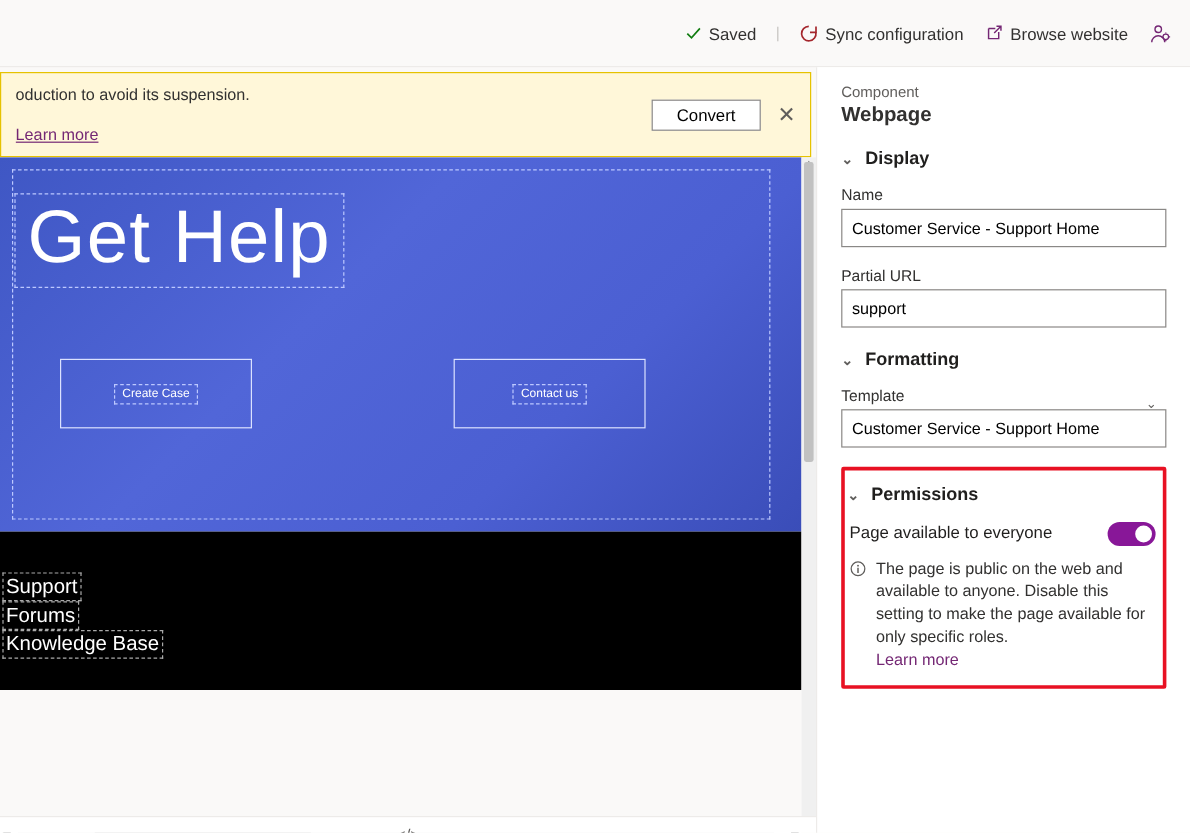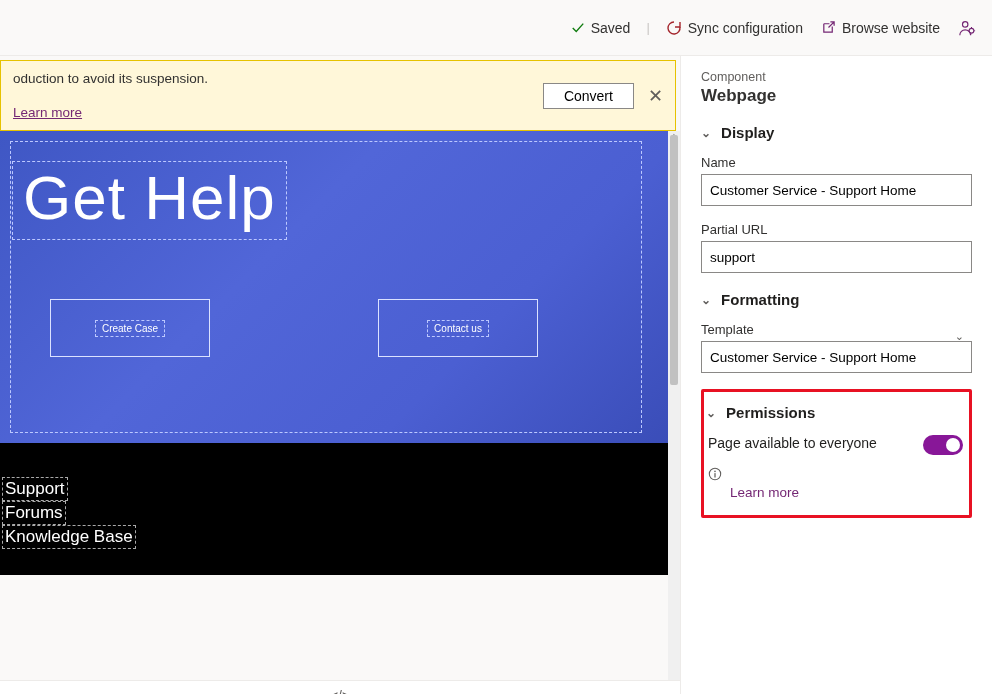--- a/index.html
+++ b/index.html
@@ -243,19 +243,20 @@
           <div class="toggle-knob"></div>
         </div>
       </div>
       <div class="perm-info">
         <svg class="info-icon" width="14" height="14" viewBox="0 0 16 16">
             <circle cx="8" cy="8" r="6.5" fill="none" stroke="#605e5c" stroke-width="1.2"></circle>
             <circle cx="8" cy="5" r="0.9" fill="#605e5c"></circle>
             <rect x="7.3" y="7" width="1.4" height="5" fill="#605e5c"></rect>
           </svg>
         <div>
+          <span>The page is public on the web and available to anyone. Disable this setting to make the page available for only specific roles.</span>
           <br>
           <a class="perm-learn">Learn more</a>
         </div>
       </div>
     </div>
   </div>
 </div>
 
 </body></html>

